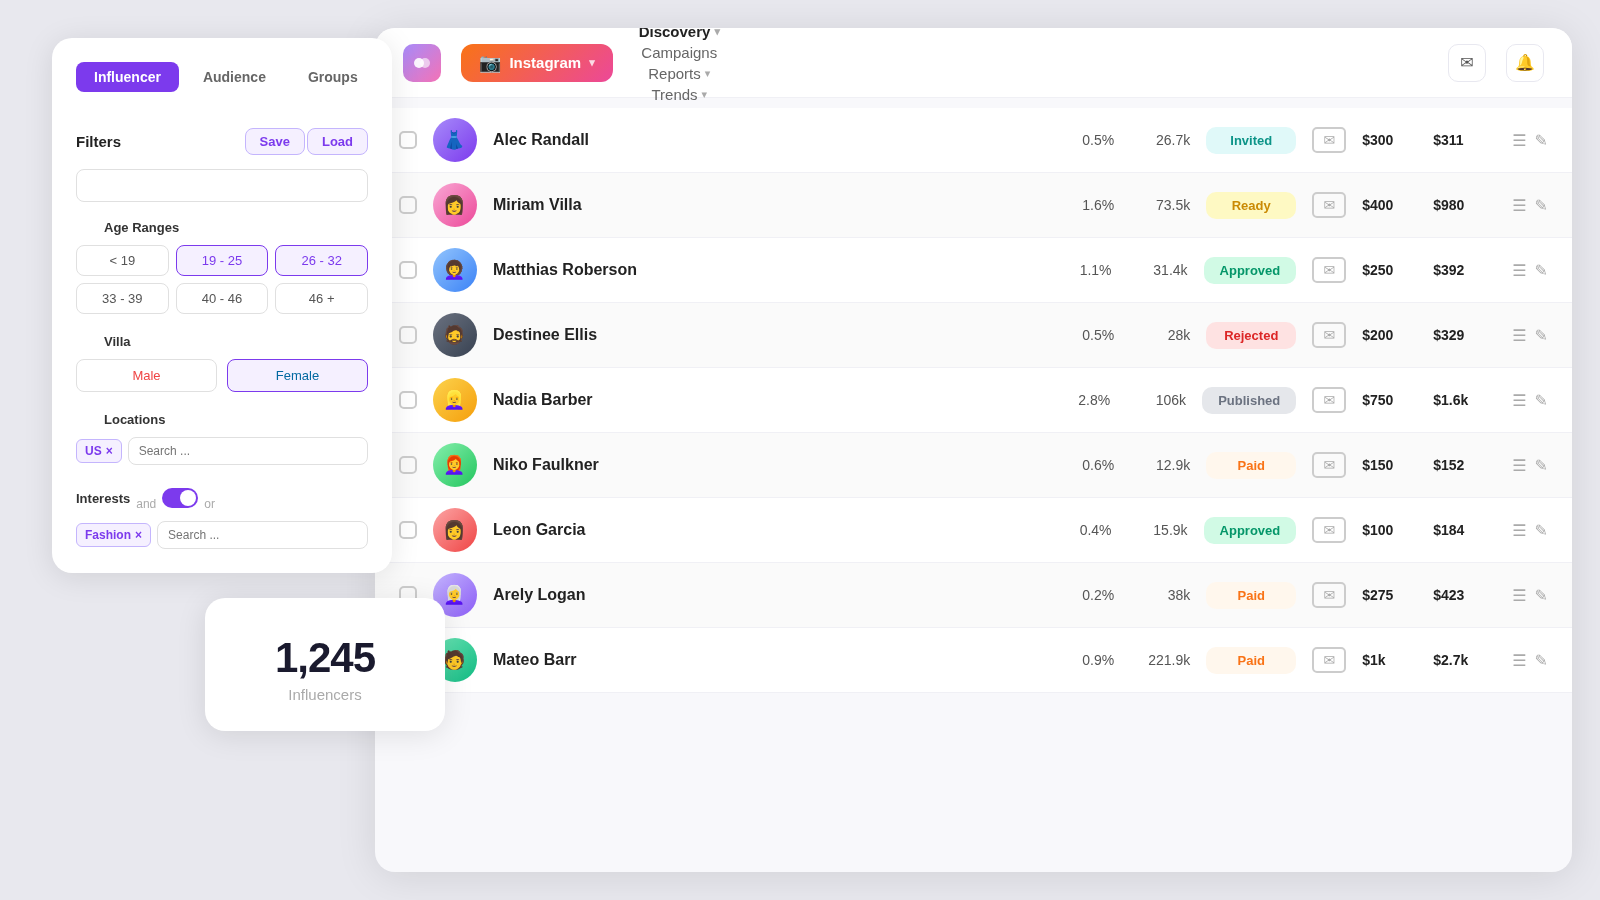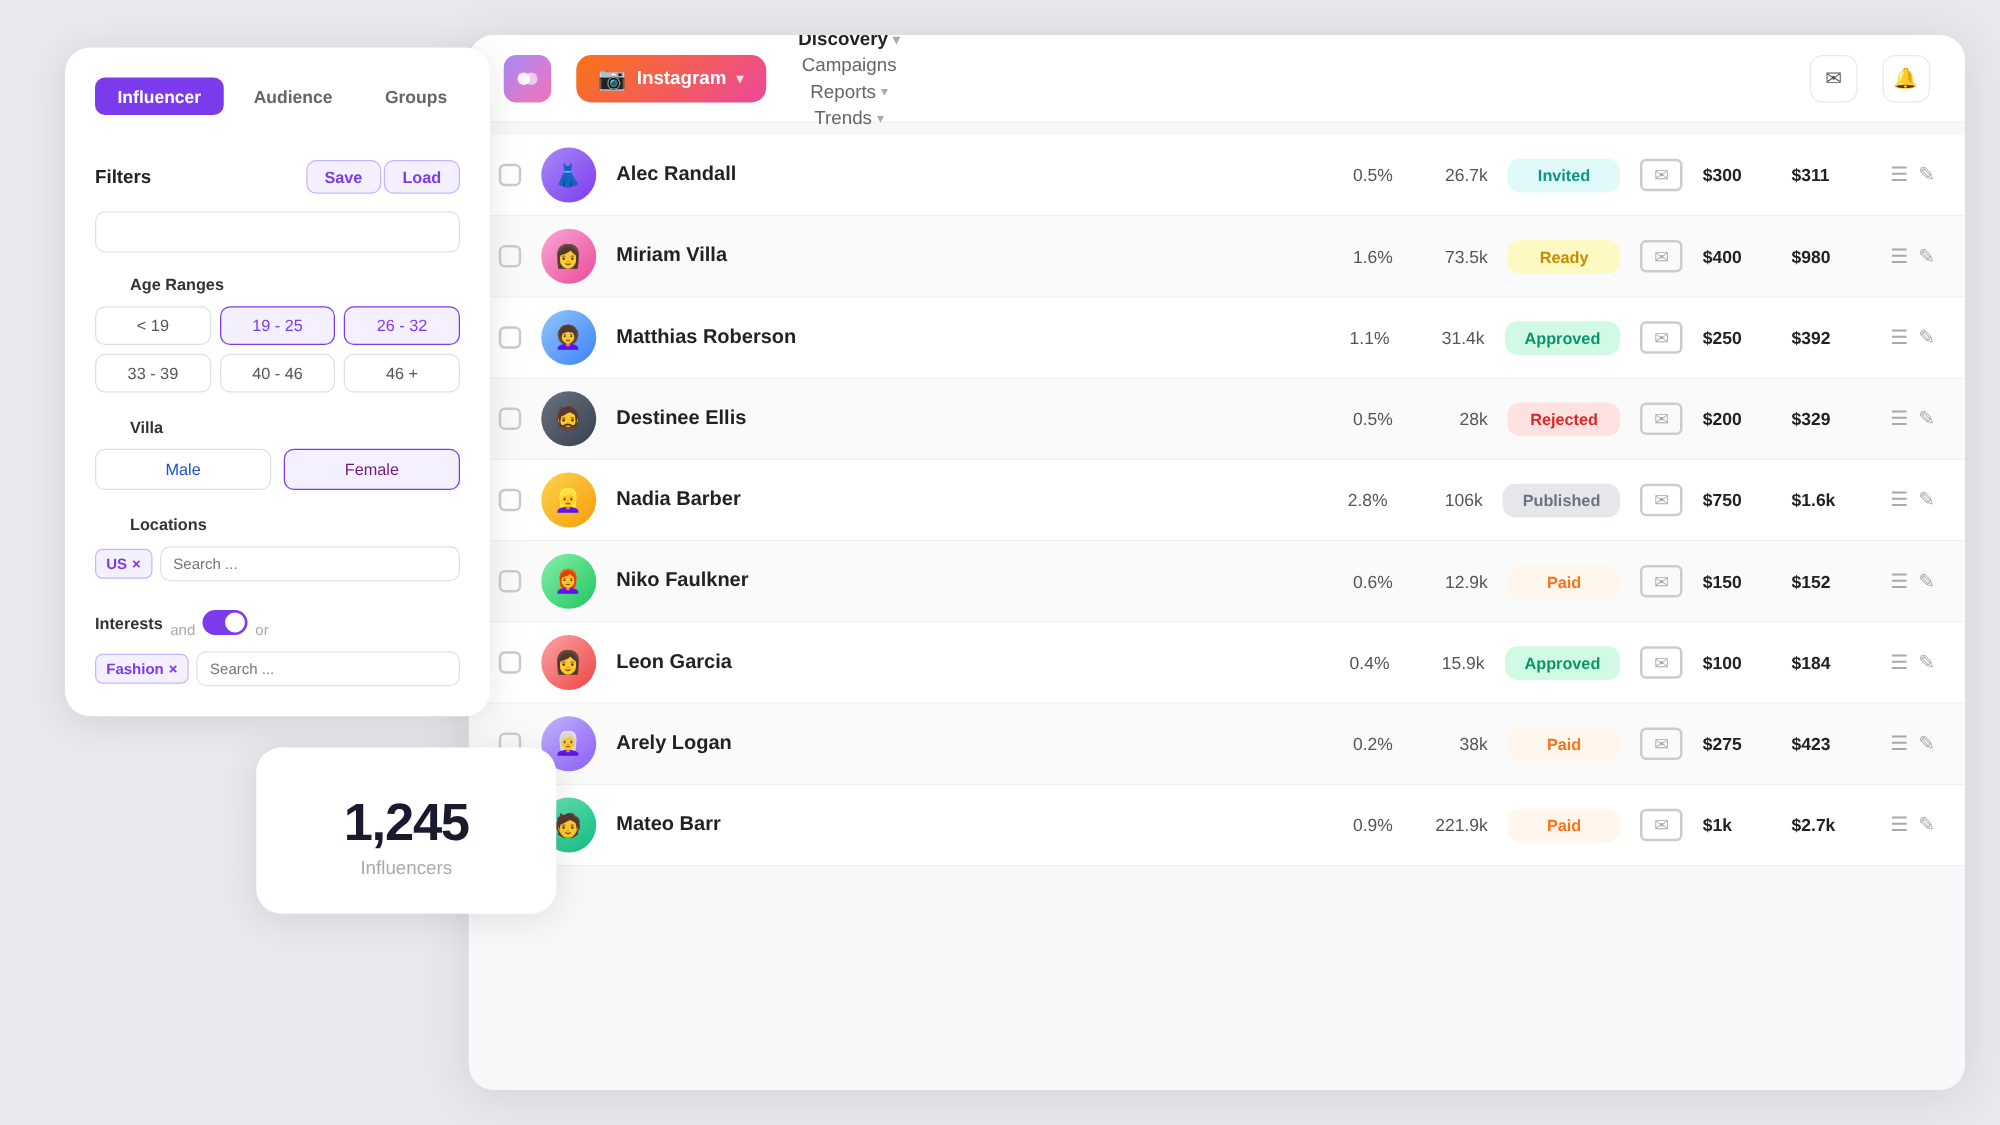--- a/index.html
+++ b/index.html
@@ -115,27 +115,27 @@
       margin-bottom: 20px;
     }
     .gender-btn {
       flex: 1;
       padding: 8px 0;
       border-radius: 8px;
       border: 1.5px solid #e0e0e0;
       background: #fff;
       font-size: 13px;
       font-weight: 500;
-      color: #1d4ed8;
+      color: #ef4444;
       cursor: pointer;
       text-align: center;
     }
     .gender-btn.active {
       border-color: #7c3aed;
-      color: #701a75;
+      color: #0369a1;
       background: #f5f0ff;
     }
 
     .locations-section { margin-bottom: 20px; }
     .tag-input-row {
       display: flex;
       align-items: center;
       gap: 6px;
       flex-wrap: wrap;
     }

